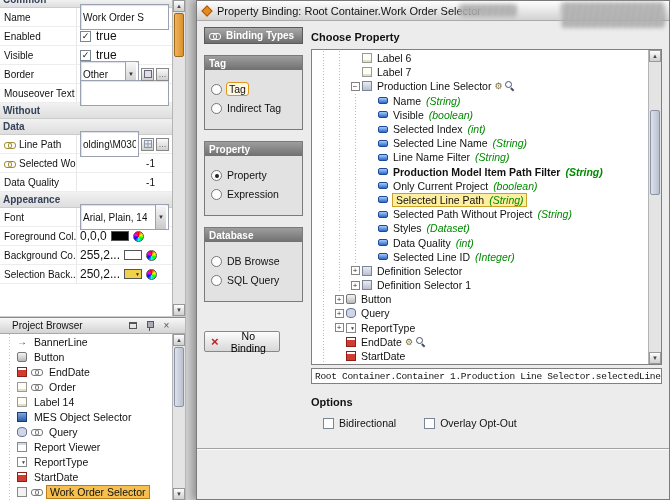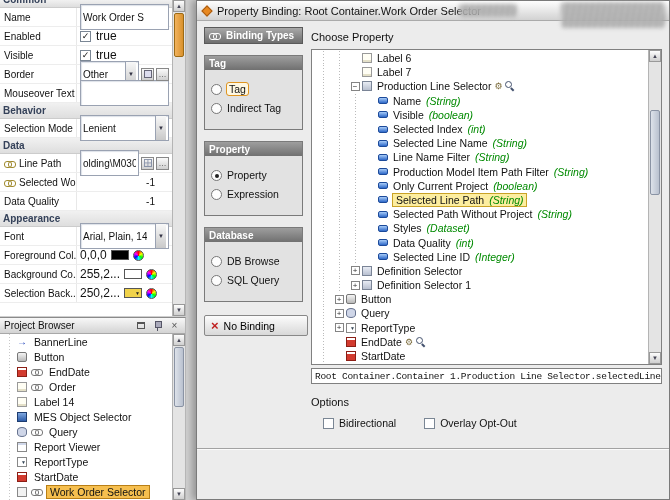--- a/index.html
+++ b/index.html
@@ -41,21 +41,21 @@
 .sb-btn{position:absolute;left:0;width:100%;height:12px;display:flex;align-items:center;justify-content:center;font-size:6px;color:#445;background:linear-gradient(#fdfdfd,#cfcfcf);border:1px solid #999}
 .sb-up{top:0}.sb-dn{bottom:0}
 .thumb{position:absolute;left:1px;right:1px;border-radius:2px}
 .thumb.orange{background:linear-gradient(90deg,#f2b35e,#d9912c);border:1px solid #9c6a14}
 .thumb.gray{background:linear-gradient(90deg,#dde2ea,#b9c1cf);border:1px solid #8a93a4}
 #prop-scroll{top:0;right:0;width:13px;height:316px}
 #pb-scroll{top:16px;right:0;width:13px;bottom:0}
 
 
 #project-browser{position:absolute;left:0;top:317px;width:186px;height:183px;background:#fff;border-top:1px solid #8a8a8a;border-right:1px solid #b8b8b8}
-#pb-header{position:absolute;top:0;left:0;right:0;height:16px;background:linear-gradient(#f8f8f8,#d3d3d3);border-bottom:1px solid #a8a8a8;display:flex;align-items:center;padding:0 4px;gap:4px}
+#pb-header{position:absolute;top:0;left:0;right:0;height:16px;background:linear-gradient(#f8f8f8,#d3d3d3);border-bottom:1px solid #a8a8a8;display:flex;align-items:center;padding:0 12px;gap:4px}
 #pb-title{font-size:10px;flex:1}
 .hdr-btn{width:13px;height:13px;display:flex;align-items:center;justify-content:center;color:#555;font-size:10px}
 .float-i{width:8px;height:7px;border:1px solid #555;border-top-width:2px}
 .pin-i{position:relative;width:10px;height:12px}
 .pin-i::before{content:"";position:absolute;left:2px;top:1px;width:5px;height:5px;background:#aab;border:1px solid #556}
 .pin-i::after{content:"";position:absolute;left:4px;top:7px;width:1px;height:4px;background:#556}
 #pb-rows{position:absolute;top:16px;left:0;right:13px;bottom:0;overflow:hidden;background-image:repeating-linear-gradient(#c8c8c8 0 1px,#0000 1px 3px);background-size:1px 100%;background-repeat:no-repeat;background-position:9px 0}
 .pb-row{height:15px;display:flex;align-items:center;padding-left:17px;font-size:10.5px;white-space:nowrap}
 .pb-wrap{padding:0 3px}
 .pb-row.selected .pb-wrap{background:var(--project_selection_orange);border:1px solid #b97f16}
@@ -86,36 +86,36 @@
 
 #bt{position:absolute;left:7px;top:26px;width:99px}
 #bt-header{height:17px;background:linear-gradient(#a9a9a9,#6e6e6e);color:#fff;font-weight:bold;font-size:10px;display:flex;align-items:center;gap:2px;padding:0 4px;border:1px solid #5a5a5a}
 .bt-group{margin-top:11px;border:1px solid #7a7a7a;background:#e2e2e2}
 .bt-group-header{height:14px;background:linear-gradient(#9e9e9e,#707070);color:#fff;font-size:10px;font-weight:bold;display:flex;align-items:center;padding:0 4px}
 .bt-opts{padding:6px 6px 8px}
 .bt-opt{display:flex;align-items:center;gap:5px;margin:7px 0;font-size:10.5px}
 .radio{width:11px;height:11px;border-radius:50%;border:1px solid #777;background:#fdfdfd;position:relative;flex:none}
 .radio.sel::after{content:"";position:absolute;left:3px;top:3px;width:4px;height:4px;border-radius:50%;background:#222}
 .bt-opt.focused .opt-label{outline:1.5px solid #e09520;border-radius:2px;padding:0 2px;background:#fff8e2}
-#no-binding{margin-top:13px;width:104px;height:21px;border:1px solid #888;border-radius:2px;background:linear-gradient(#fcfcfc,#d8d8d8);display:flex;align-items:center;gap:5px;padding:0 6px;font-size:10.5px;font-family:inherit;cursor:default}
+#no-binding{margin-top:29px;width:76px;height:21px;border:1px solid #888;border-radius:2px;background:linear-gradient(#fcfcfc,#d8d8d8);display:flex;align-items:center;gap:5px;padding:0 6px;font-size:10.5px;font-family:inherit;cursor:default}
 .xmark{color:#c02020;font-weight:bold;font-size:13px;line-height:13px}
 .xmark::before{content:"×"}
 
 #main{position:absolute;left:114px;top:30px;right:7px}
-#choose-heading,#options-heading{font-weight:normal;font-size:11px}
+#choose-heading,#options-heading{font-weight:bold;font-size:11px}
 #tree-box{margin-top:6px;height:316px;border:1px solid #808080;background:#fff;position:relative;overflow:hidden}
 #tree-rows{position:absolute;top:1px;left:0;right:13px;bottom:0;overflow:hidden}
 #tree-scroll{top:0;right:0;width:13px;height:100%}
 .t-row{display:flex;align-items:center;height:14.2px;font-size:10.5px;white-space:nowrap;padding-left:4px}
 .g{width:16px;height:100%;flex:none;background-image:repeating-linear-gradient(#bbb 0 1px,#0000 1px 3px);background-size:1px 100%;background-repeat:no-repeat;background-position:7px 0}
 .slot{width:14px;height:100%;flex:none;display:flex;align-items:center;justify-content:center}
 .exp{width:9px;height:9px;border:1px solid #848484;background:#fff;font-size:8px;line-height:7px;text-align:center;color:#333}
 .t-label{margin-left:1px}
 .t-type{color:var(--type_green);font-style:italic;margin-left:5px}
-.t-row.tbold .t-label,.t-row.tbold .t-type{font-weight:normal}
+.t-row.tbold .t-label,.t-row.tbold .t-type{font-weight:bold}
 .sel-wrap{display:inline-flex;align-items:center;background:var(--selection_yellow);border:1px solid var(--selection_border);padding:0 2px}
 .tool{margin-left:3px;flex:none}
 .tool.wrench{font-size:9px;color:#7a6a3a;line-height:10px}
 .tool.magnifier{position:relative;width:10px;height:10px}
 .tool.magnifier::before{content:"";position:absolute;left:0;top:0;width:5px;height:5px;border:1.5px solid #44526e;border-radius:50%}
 .tool.magnifier::after{content:"";position:absolute;left:6px;top:6px;width:4px;height:1.5px;background:#44526e;transform:rotate(45deg);transform-origin:left center}
 
 #path-field{margin-top:3px;height:16px;border:1px solid #808080;background:#fff;font-family:"Liberation Mono",monospace;font-size:9.5px;letter-spacing:-.3px;display:flex;align-items:center;padding:0 3px;white-space:nowrap;overflow:hidden}
 #options-heading{margin-top:12px}
 #opt-row{margin-top:9px;display:flex;gap:28px;padding-left:12px}
@@ -176,32 +176,21 @@
         <div class="plab">
           <span class="ltext">Mouseover Text</span>
         </div>
         <div class="pval">
           <div class="field">
             <span class="fv"></span>
           </div>
         </div>
       </div>
       <div class="prop-header">
-        <span class="hl">Behavior</span>
-      </div>
-      <div class="prop-row">
-        <div class="plab">
-          <span class="ltext">Selection Mode</span>
-        </div>
-        <div class="pval">
-          <div class="field sel">
-            <span class="fv">Lenient</span>
-            <span class="dd">▼</span>
-          </div>
-        </div>
+        <span class="hl">Without</span>
       </div>
       <div class="prop-header">
         <span class="hl">Data</span>
       </div>
       <div class="prop-row">
         <div class="plab">
           <span class="chain"></span>
           <span class="ltext">Line Path</span>
         </div>
         <div class="pval">

